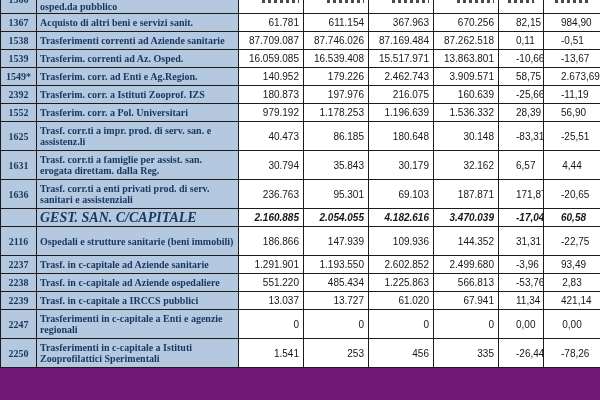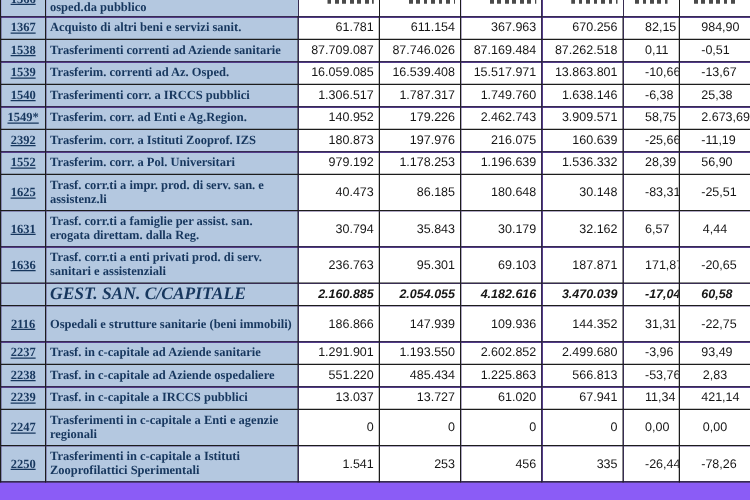--- a/index.html
+++ b/index.html
@@ -1,17 +1,17 @@
 <!DOCTYPE html>
 <html><head>
 <meta charset="utf-8">
 <style>
   html,body{margin:0;padding:0;background:#e9e9e9;}
   .page{
-    width:600px;height:400px;background:#8b5cf6;overflow:hidden;
+    width:600px;height:400px;background:#701a75;overflow:hidden;
     position:relative;margin:0 auto;
     font-family:"Liberation Sans",sans-serif;
   }
   table.budget{
     border-collapse:collapse;table-layout:fixed;width:600px;
     margin:0;
   }
   td{
     border:1px solid #1c1c1c;
     padding:0 3px;
@@ -19,21 +19,21 @@
     color:#161616;
     overflow:hidden;
     vertical-align:middle;
   }
   td.blue{
     background:#b4c8e0;
     color:#17375e;
     font-family:"Liberation Serif",serif;
     font-weight:bold;
   }
-  td.code{text-align:center;padding:0 1px;text-decoration:underline;}
+  td.code{text-align:center;padding:0 1px;}
   td.desc{text-align:left;line-height:11px;padding:1px 3px;}
   td.num{text-align:right;background:#fff;padding-right:4px;}
   td.pct{text-align:center;background:#fff;padding:0 17px;}
   tr.single td{height:15px;}
   tr.double td{height:26px;}
   tr.total td{height:15px;}
   tr.total td.desc{font-style:italic;font-size:14px;}
   tr.total td.num, tr.total td.pct{font-weight:bold;font-style:italic;}
   
   tr.partial td{border-top:none;height:13px;padding:0 3px;position:relative;}
@@ -116,30 +116,20 @@
           <td class="blue code">1539</td>
           <td class="blue desc">Trasferim. correnti ad Az. Osped.</td>
           <td class="num">16.059.085</td>
           <td class="num">16.539.408</td>
           <td class="num">15.517.971</td>
           <td class="num">13.863.801</td>
           <td class="pct">-10,66</td>
           <td class="pct">-13,67</td>
         </tr>
         <tr class="single">
-          <td class="blue code">1540</td>
-          <td class="blue desc">Trasferimenti corr. a IRCCS pubblici</td>
-          <td class="num">1.306.517</td>
-          <td class="num">1.787.317</td>
-          <td class="num">1.749.760</td>
-          <td class="num">1.638.146</td>
-          <td class="pct">-6,38</td>
-          <td class="pct">25,38</td>
-        </tr>
-        <tr class="single">
           <td class="blue code">1549*</td>
           <td class="blue desc">Trasferim. corr. ad Enti e Ag.Region.</td>
           <td class="num">140.952</td>
           <td class="num">179.226</td>
           <td class="num">2.462.743</td>
           <td class="num">3.909.571</td>
           <td class="pct">58,75</td>
           <td class="pct">2.673,69</td>
         </tr>
         <tr class="single">

